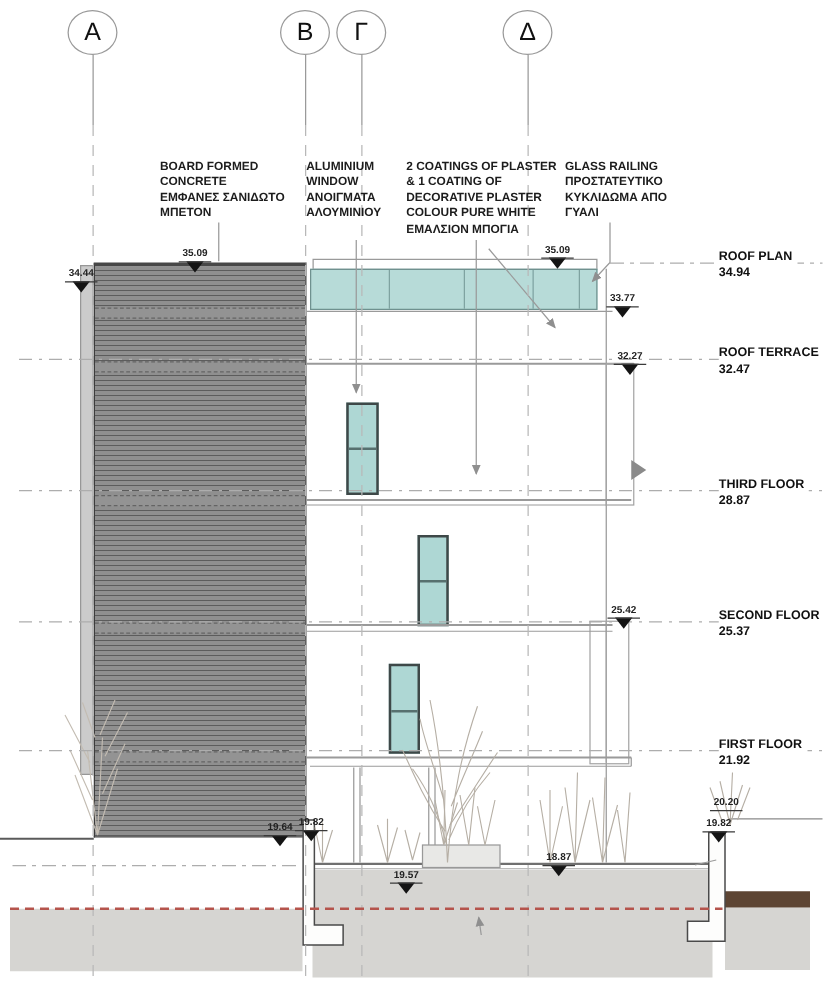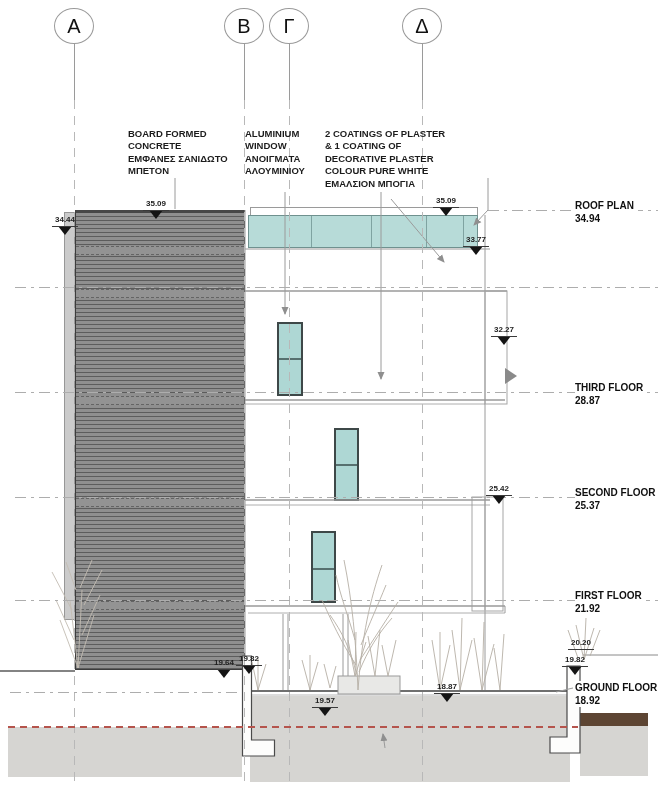--- a/index.html
+++ b/index.html
@@ -200,59 +200,65 @@
     <div>ΕΜΦΑΝΕΣ ΣΑΝΙΔΩΤΟ</div>
     <div>ΜΠΕΤΟΝ</div>
   </div>
   <div class="ann" style="left:325px;top:128px;">
     <div>2 COATINGS OF PLASTER</div>
     <div>&amp; 1 COATING OF</div>
     <div>DECORATIVE PLASTER</div>
     <div>COLOUR PURE WHITE</div>
     <div>ΕΜΑΛΣΙΟΝ ΜΠΟΓΙΑ</div>
   </div>
+  <div class="ann" style="left:452px;top:128px;">
+    <div>GLASS RAILING</div>
+    <div>ΠΡΟΣΤΑΤΕΥΤΙΚΟ</div>
+    <div>ΚΥΚΛΙΔΩΜΑ ΑΠΟ</div>
+    <div>ΓΥΑΛΙ</div>
+  </div>
 
   <div class="level-label" style="top:199px;">
     <div>ROOF PLAN</div><br>
     <div>34.94</div>
   </div>
+  <div class="level-label" style="top:276px;">
+    <div>ROOF TERRACE</div><br>
+    <div>32.47</div>
+  </div>
   <div class="level-label" style="top:381px;">
     <div>THIRD FLOOR</div><br>
     <div>28.87</div>
   </div>
   <div class="level-label" style="top:486px;">
     <div>SECOND FLOOR</div><br>
     <div>25.37</div>
   </div>
   <div class="level-label" style="top:589px;">
     <div>FIRST FLOOR</div><br>
     <div>21.92</div>
   </div>
-  <div class="level-label" style="top:681px;">
-    <div>GROUND FLOOR</div><br>
-    <div>18.92</div>
-  </div>
 
   <div class="spot" style="left:156px;top:192px;">
     <span class="num">35.09</span>
     <div class="tri"></div>
   </div>
   <div class="spot" style="left:65px;top:208px;">
     <span class="num">34.44</span>
     <div class="tri"></div>
   </div>
   <div class="spot" style="left:446px;top:189px;">
     <span class="num">35.09</span>
     <div class="tri"></div>
   </div>
-  <div class="spot" style="left:476px;top:228px;">
+  <div class="spot" style="left:498px;top:228px;">
     <span class="num">33.77</span>
     <div class="tri"></div>
   </div>
-  <div class="spot" style="left:504px;top:274px;margin-top:44px;">
+  <div class="spot" style="left:504px;top:274px;">
     <span class="num">32.27</span>
     <div class="tri"></div>
   </div>
   <div class="spot" style="left:499px;top:477px;">
     <span class="num">25.42</span>
     <div class="tri"></div>
   </div>
   <div class="spot" style="left:224px;top:651px;">
     <span class="num">19.64</span>
     <div class="tri"></div>

